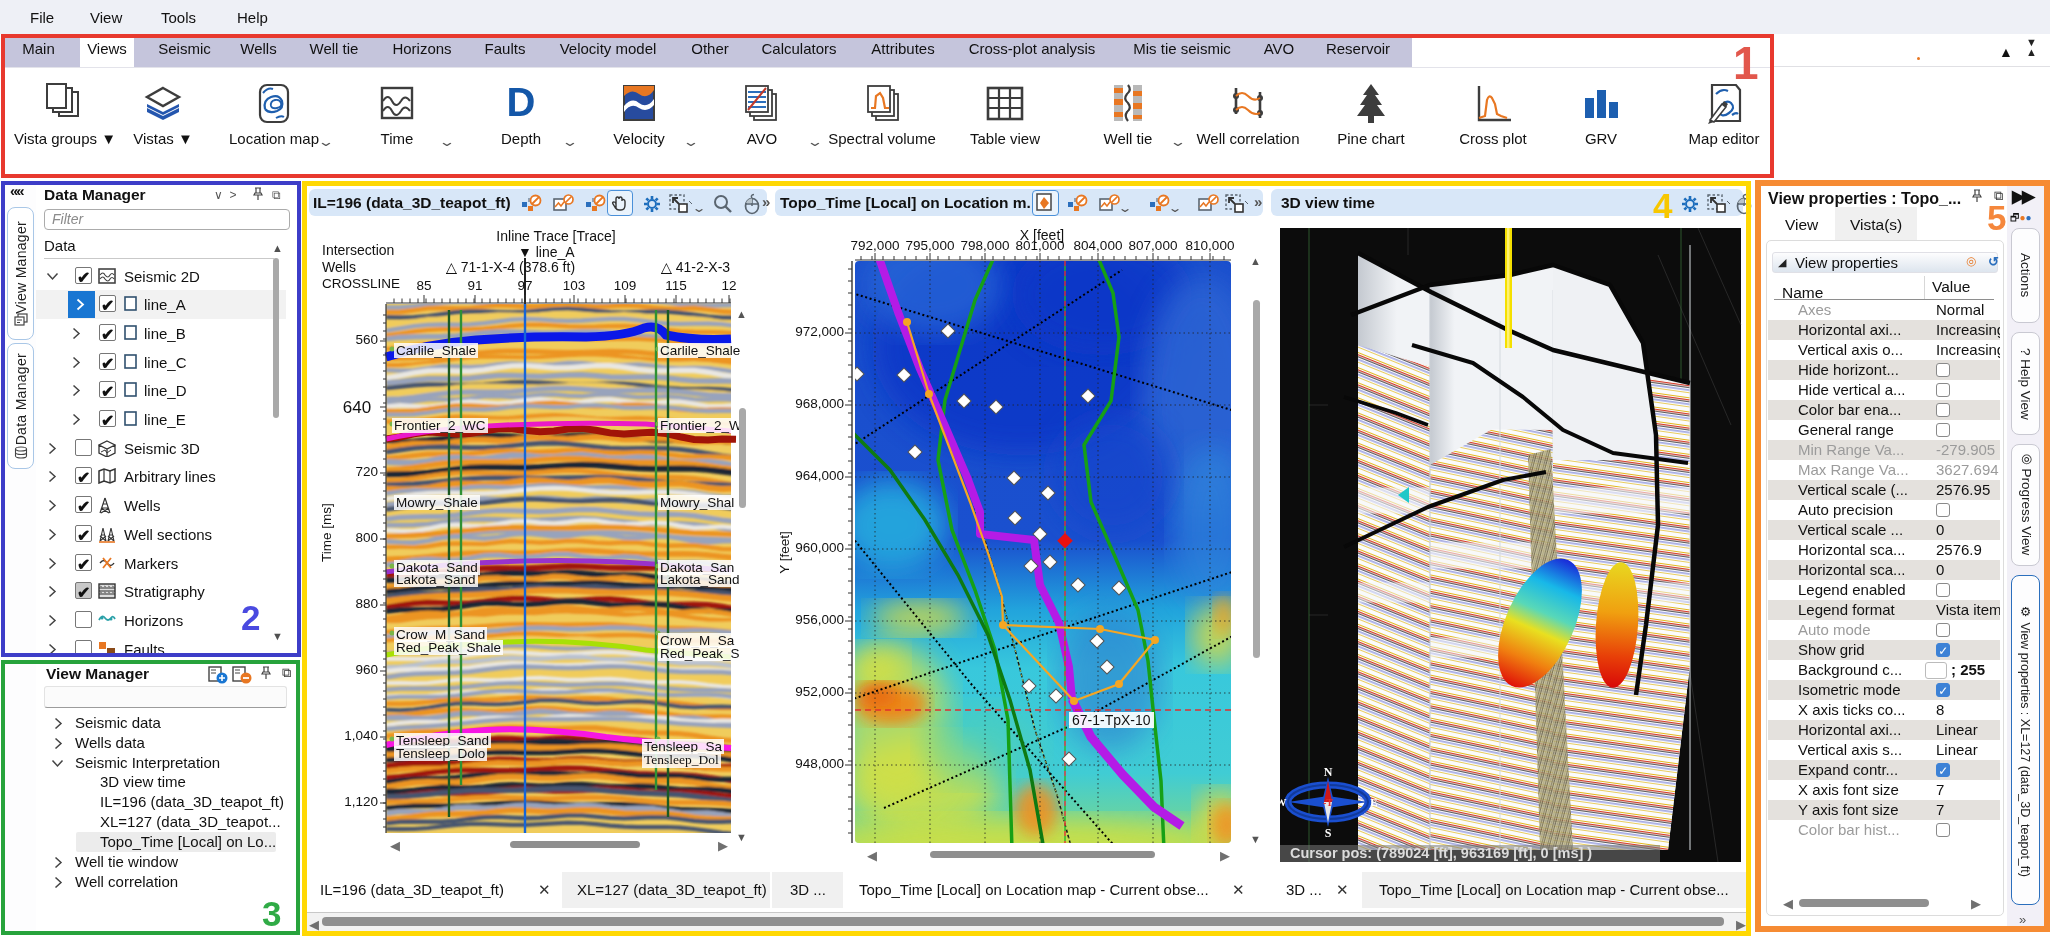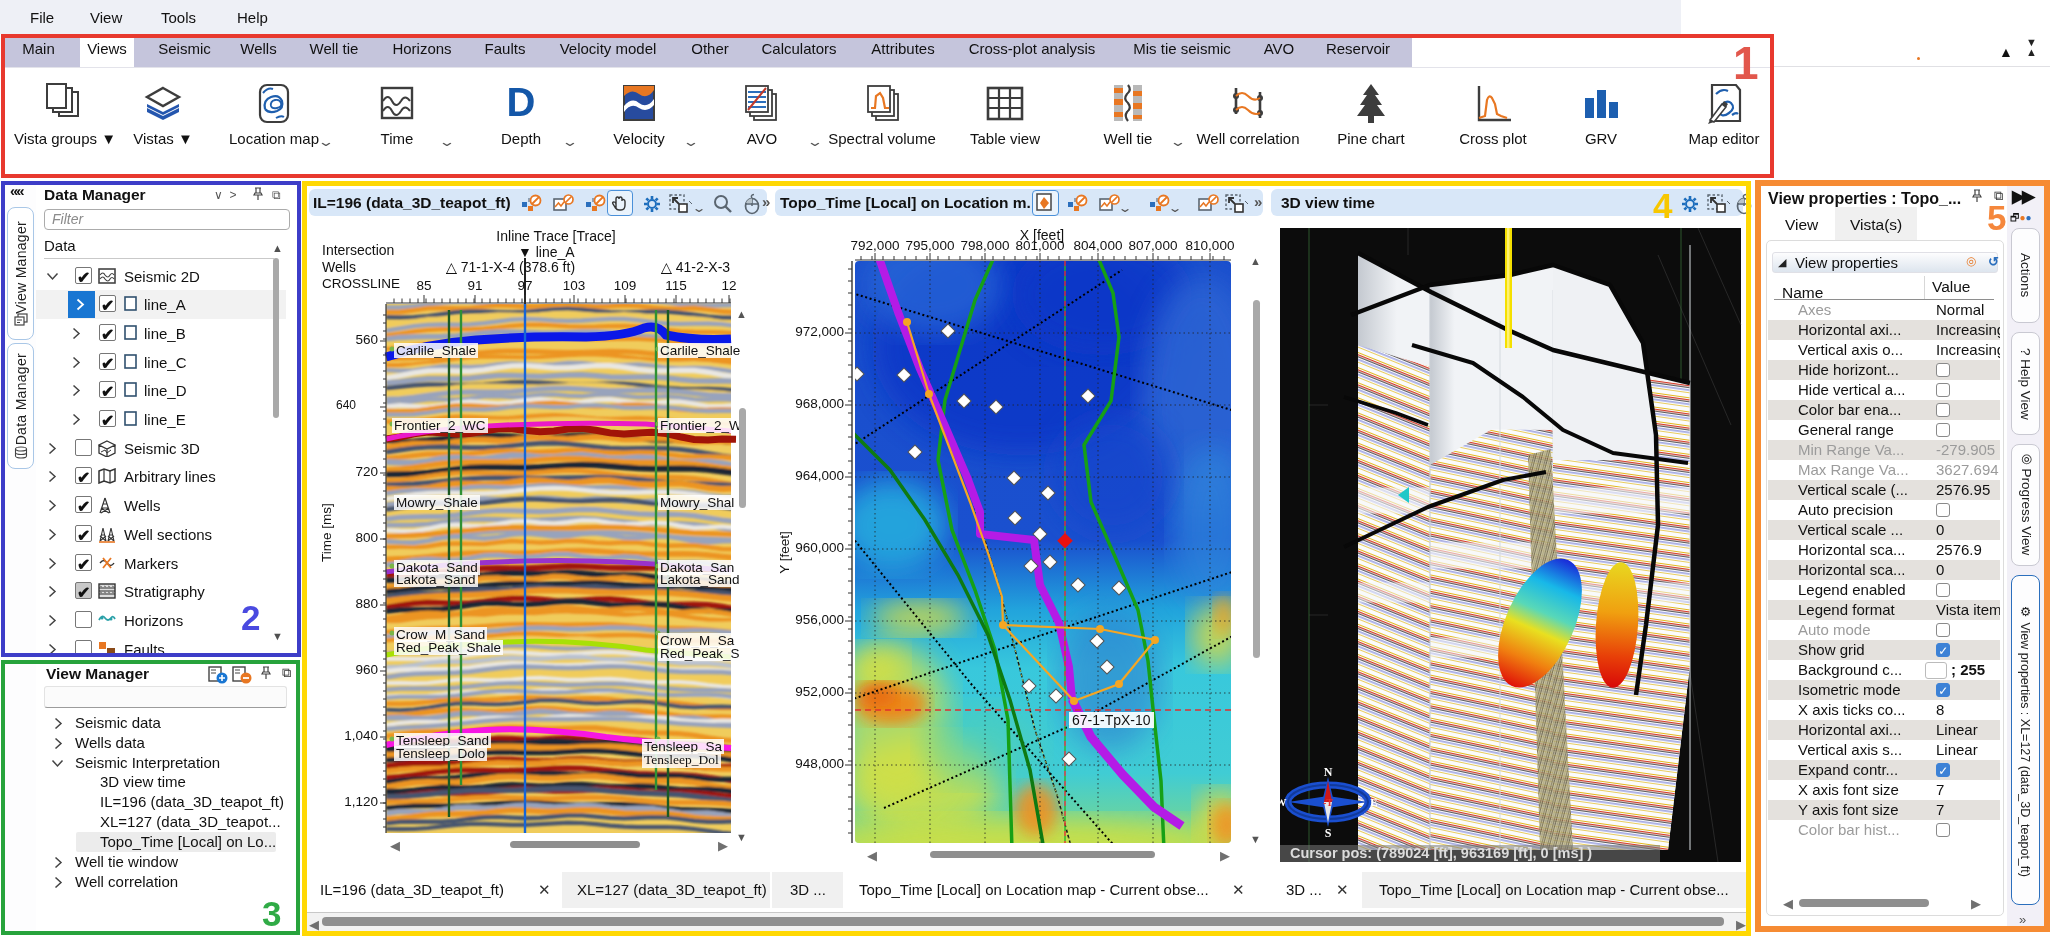--- a/index.html
+++ b/index.html
@@ -1,21 +1,21 @@
 <!DOCTYPE html>
 <html><head><meta charset="utf-8"><style>
 *{margin:0;padding:0;box-sizing:border-box;}
 svg{display:block;}
 html,body{width:2050px;height:938px;overflow:hidden;background:#fff;font-family:"Liberation Sans",sans-serif;color:#111;}
 #app{position:relative;width:2050px;height:938px;}
 .abs{position:absolute;}
 .bold{font-weight:bold;}
 .gray{color:#9b9b9b;}
 
-#menubar{left:0;top:0;width:1681px;height:34px;background:#eef0f6;font-size:15px;}
+#menubar{left:0;top:0;width:2050px;height:34px;background:#eef0f6;font-size:15px;}
 #menubar span{position:absolute;top:9px;}
 
 #ribbon{left:0;top:34px;width:1774px;height:144px;background:#fff;}
 #tabstrip{position:absolute;left:4px;top:4px;width:1408px;height:29px;background:#c5c5dc;}
 .rtab{position:absolute;top:0;height:29px;line-height:29px;font-size:15px;text-align:center;}
 #ribbonbody{position:absolute;left:4px;top:33px;right:4px;bottom:4px;background:#fff;border-top:1px solid #e3e3ea;}
 .ricon{position:absolute;top:48px;width:44px;height:44px;}
 .rlabel{position:absolute;top:96px;font-size:15px;text-align:center;white-space:nowrap;transform:translateX(-50%);}
 .rchev{position:absolute;top:100px;font-size:13px;color:#555;transform:translateX(-50%) scaleX(1.6);}
 #ribbonright{left:1774px;top:34px;width:276px;height:144px;background:#fff;}
@@ -814,21 +814,21 @@
           <line x1="368" y1="73.5" x2="368" y2="78" stroke="#333"></line>
           <line x1="376" y1="73.5" x2="376" y2="78" stroke="#333"></line>
           <line x1="384" y1="73.5" x2="384" y2="78" stroke="#333"></line>
           <line x1="392" y1="73.5" x2="392" y2="78" stroke="#333"></line>
           <line x1="400" y1="73.5" x2="400" y2="78" stroke="#333"></line>
           <line x1="408" y1="73.5" x2="408" y2="78" stroke="#333"></line>
           <line x1="416" y1="73.5" x2="416" y2="78" stroke="#333"></line>
           <line x1="424" y1="73.5" x2="424" y2="78" stroke="#333"></line>
         </svg>
 <div class="abs" style="left:30px;top:107px;width:42px;text-align:right;font-size:13.5px;">560</div>
-        <div class="abs" style="left:30px;top:173px;width:42px;text-align:left;font-size:12px;">640</div>
+        <div class="abs" style="left:30px;top:173px;width:42px;text-align:center;font-size:17px;">640</div>
         <div class="abs" style="left:30px;top:239px;width:42px;text-align:right;font-size:13.5px;">720</div>
         <div class="abs" style="left:30px;top:305px;width:42px;text-align:right;font-size:13.5px;">800</div>
         <div class="abs" style="left:30px;top:371px;width:42px;text-align:right;font-size:13.5px;">880</div>
         <div class="abs" style="left:30px;top:437px;width:42px;text-align:right;font-size:13.5px;">960</div>
         <div class="abs" style="left:30px;top:503px;width:42px;text-align:right;font-size:13.5px;">1,040</div>
         <div class="abs" style="left:30px;top:569px;width:42px;text-align:right;font-size:13.5px;">1,120</div>
         <svg class="abs" style="left:0;top:0;" width="100" height="647">
           <path d="M80 79 V608" stroke="#333" stroke-width="1.2"></path>
           <line x1="74" y1="116" x2="80" y2="116" stroke="#333"></line>
           <line x1="74" y1="182" x2="80" y2="182" stroke="#333"></line>

